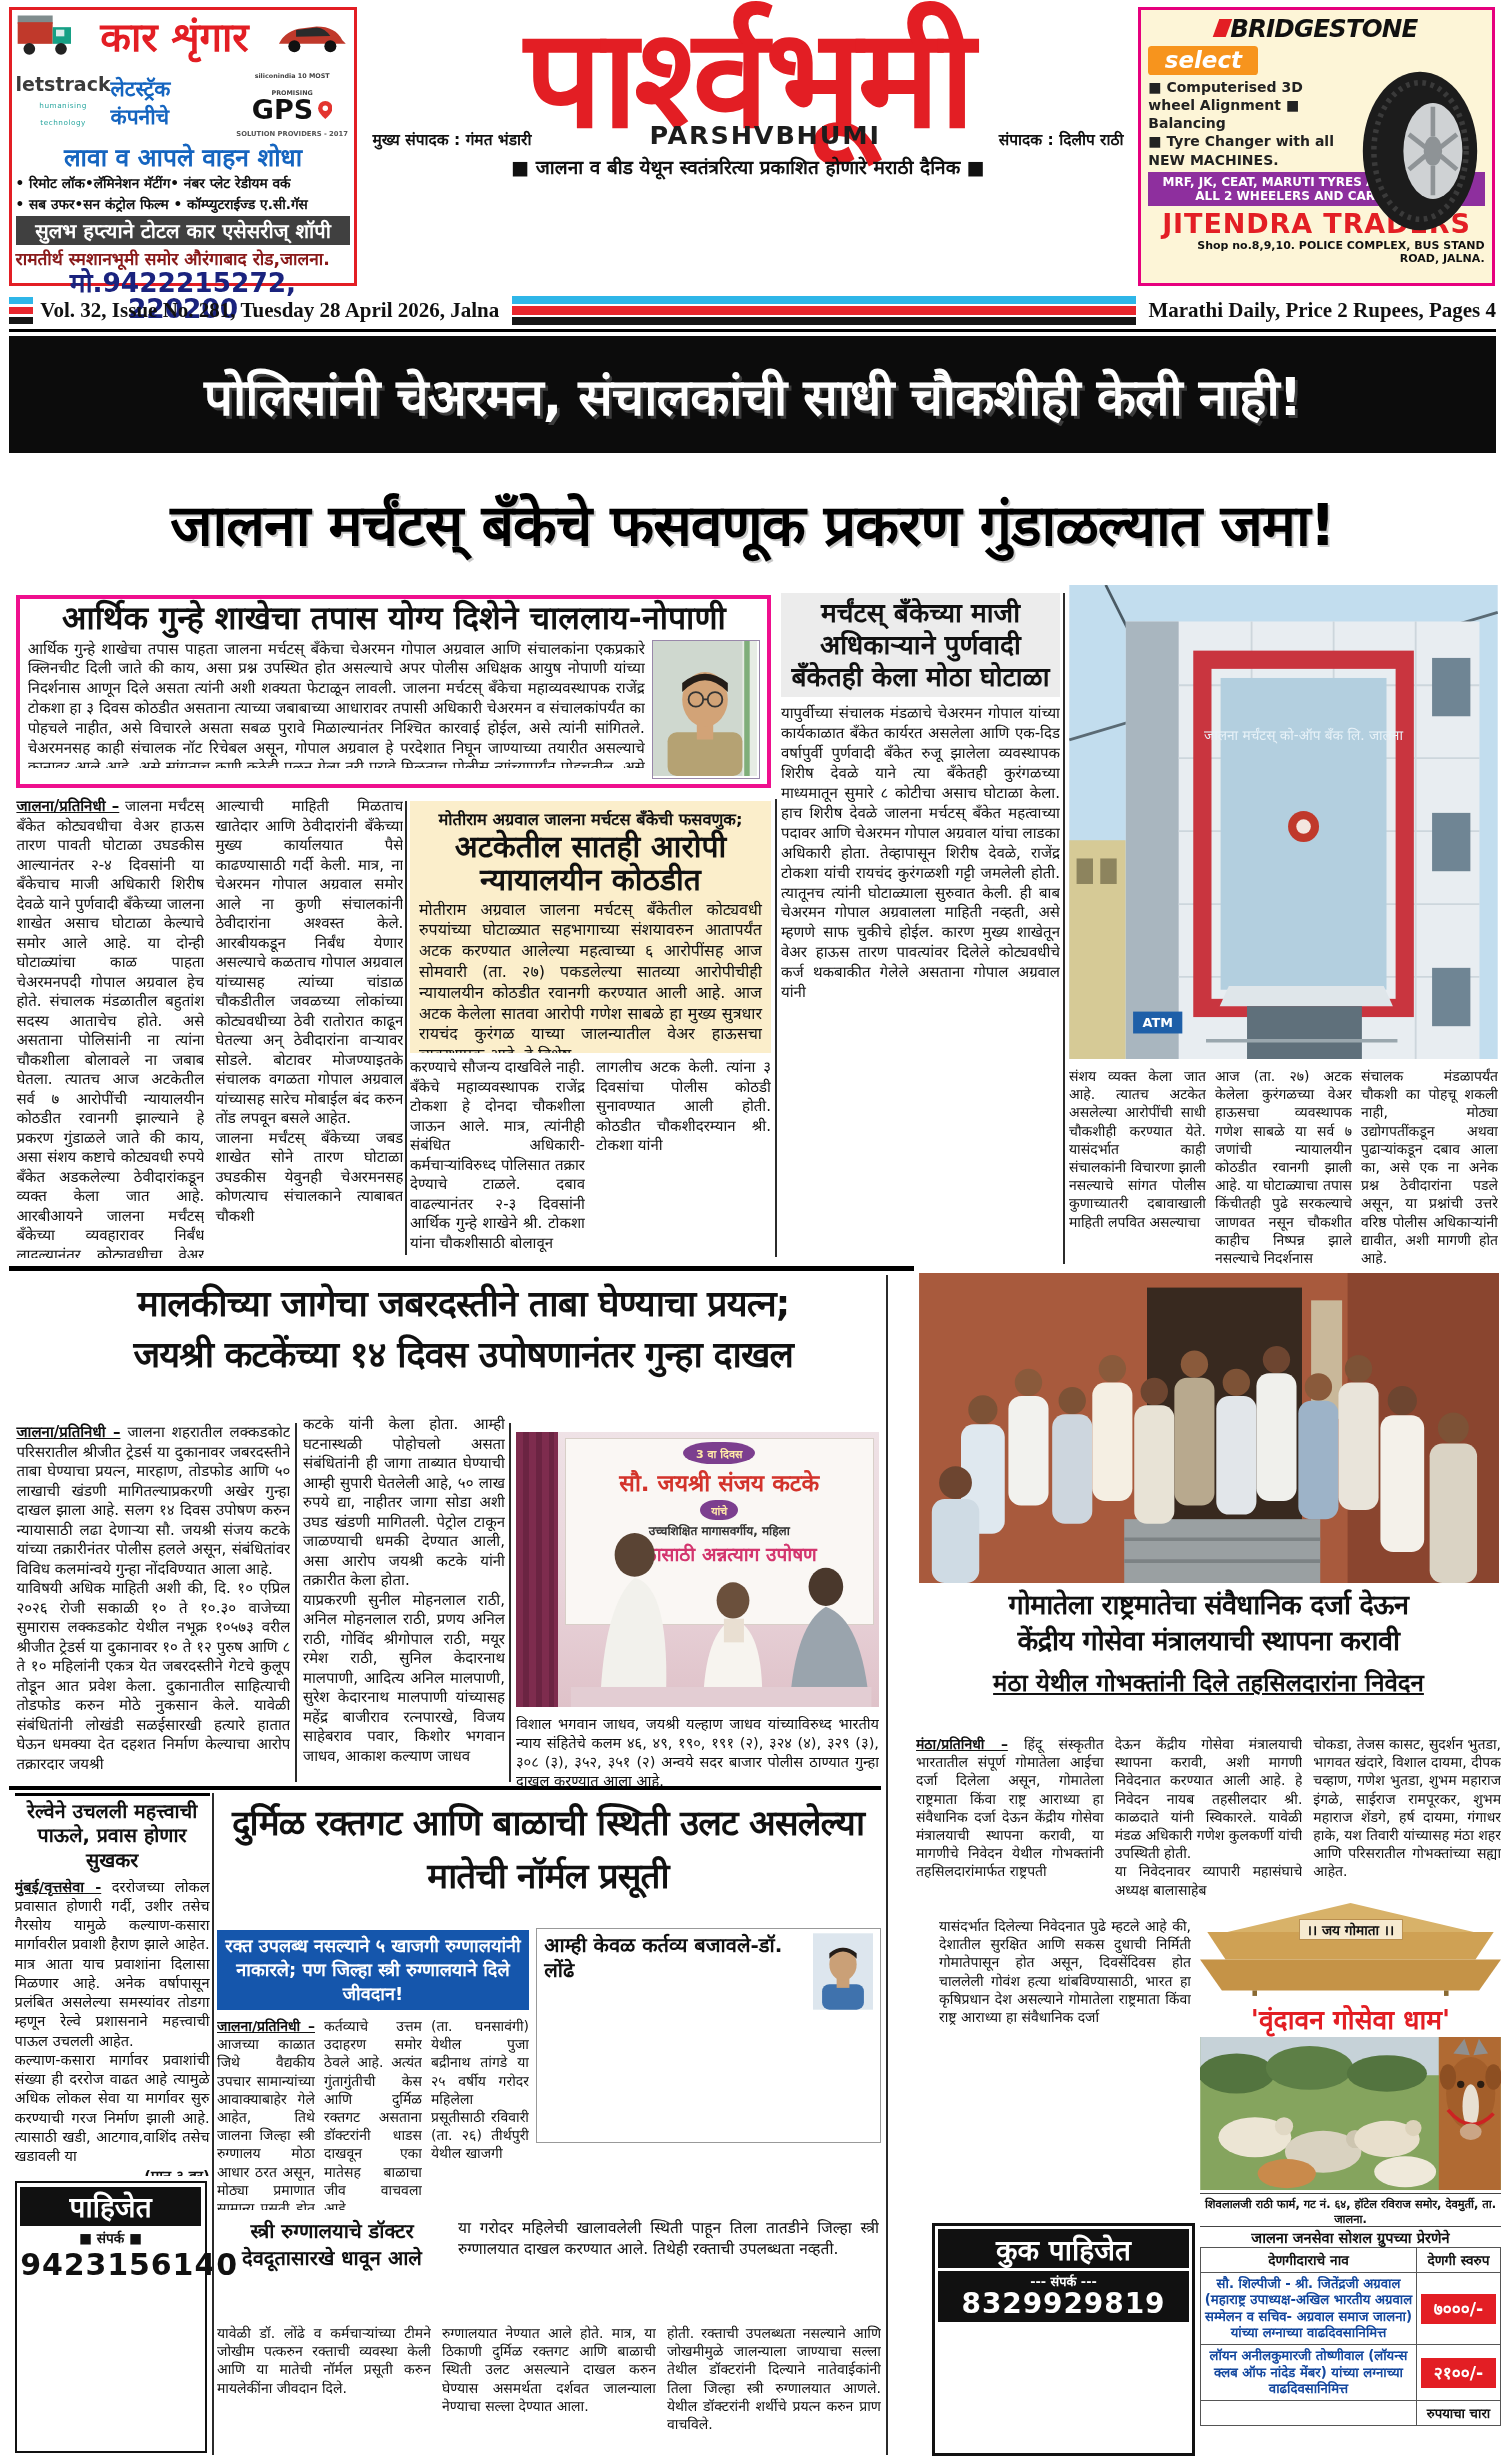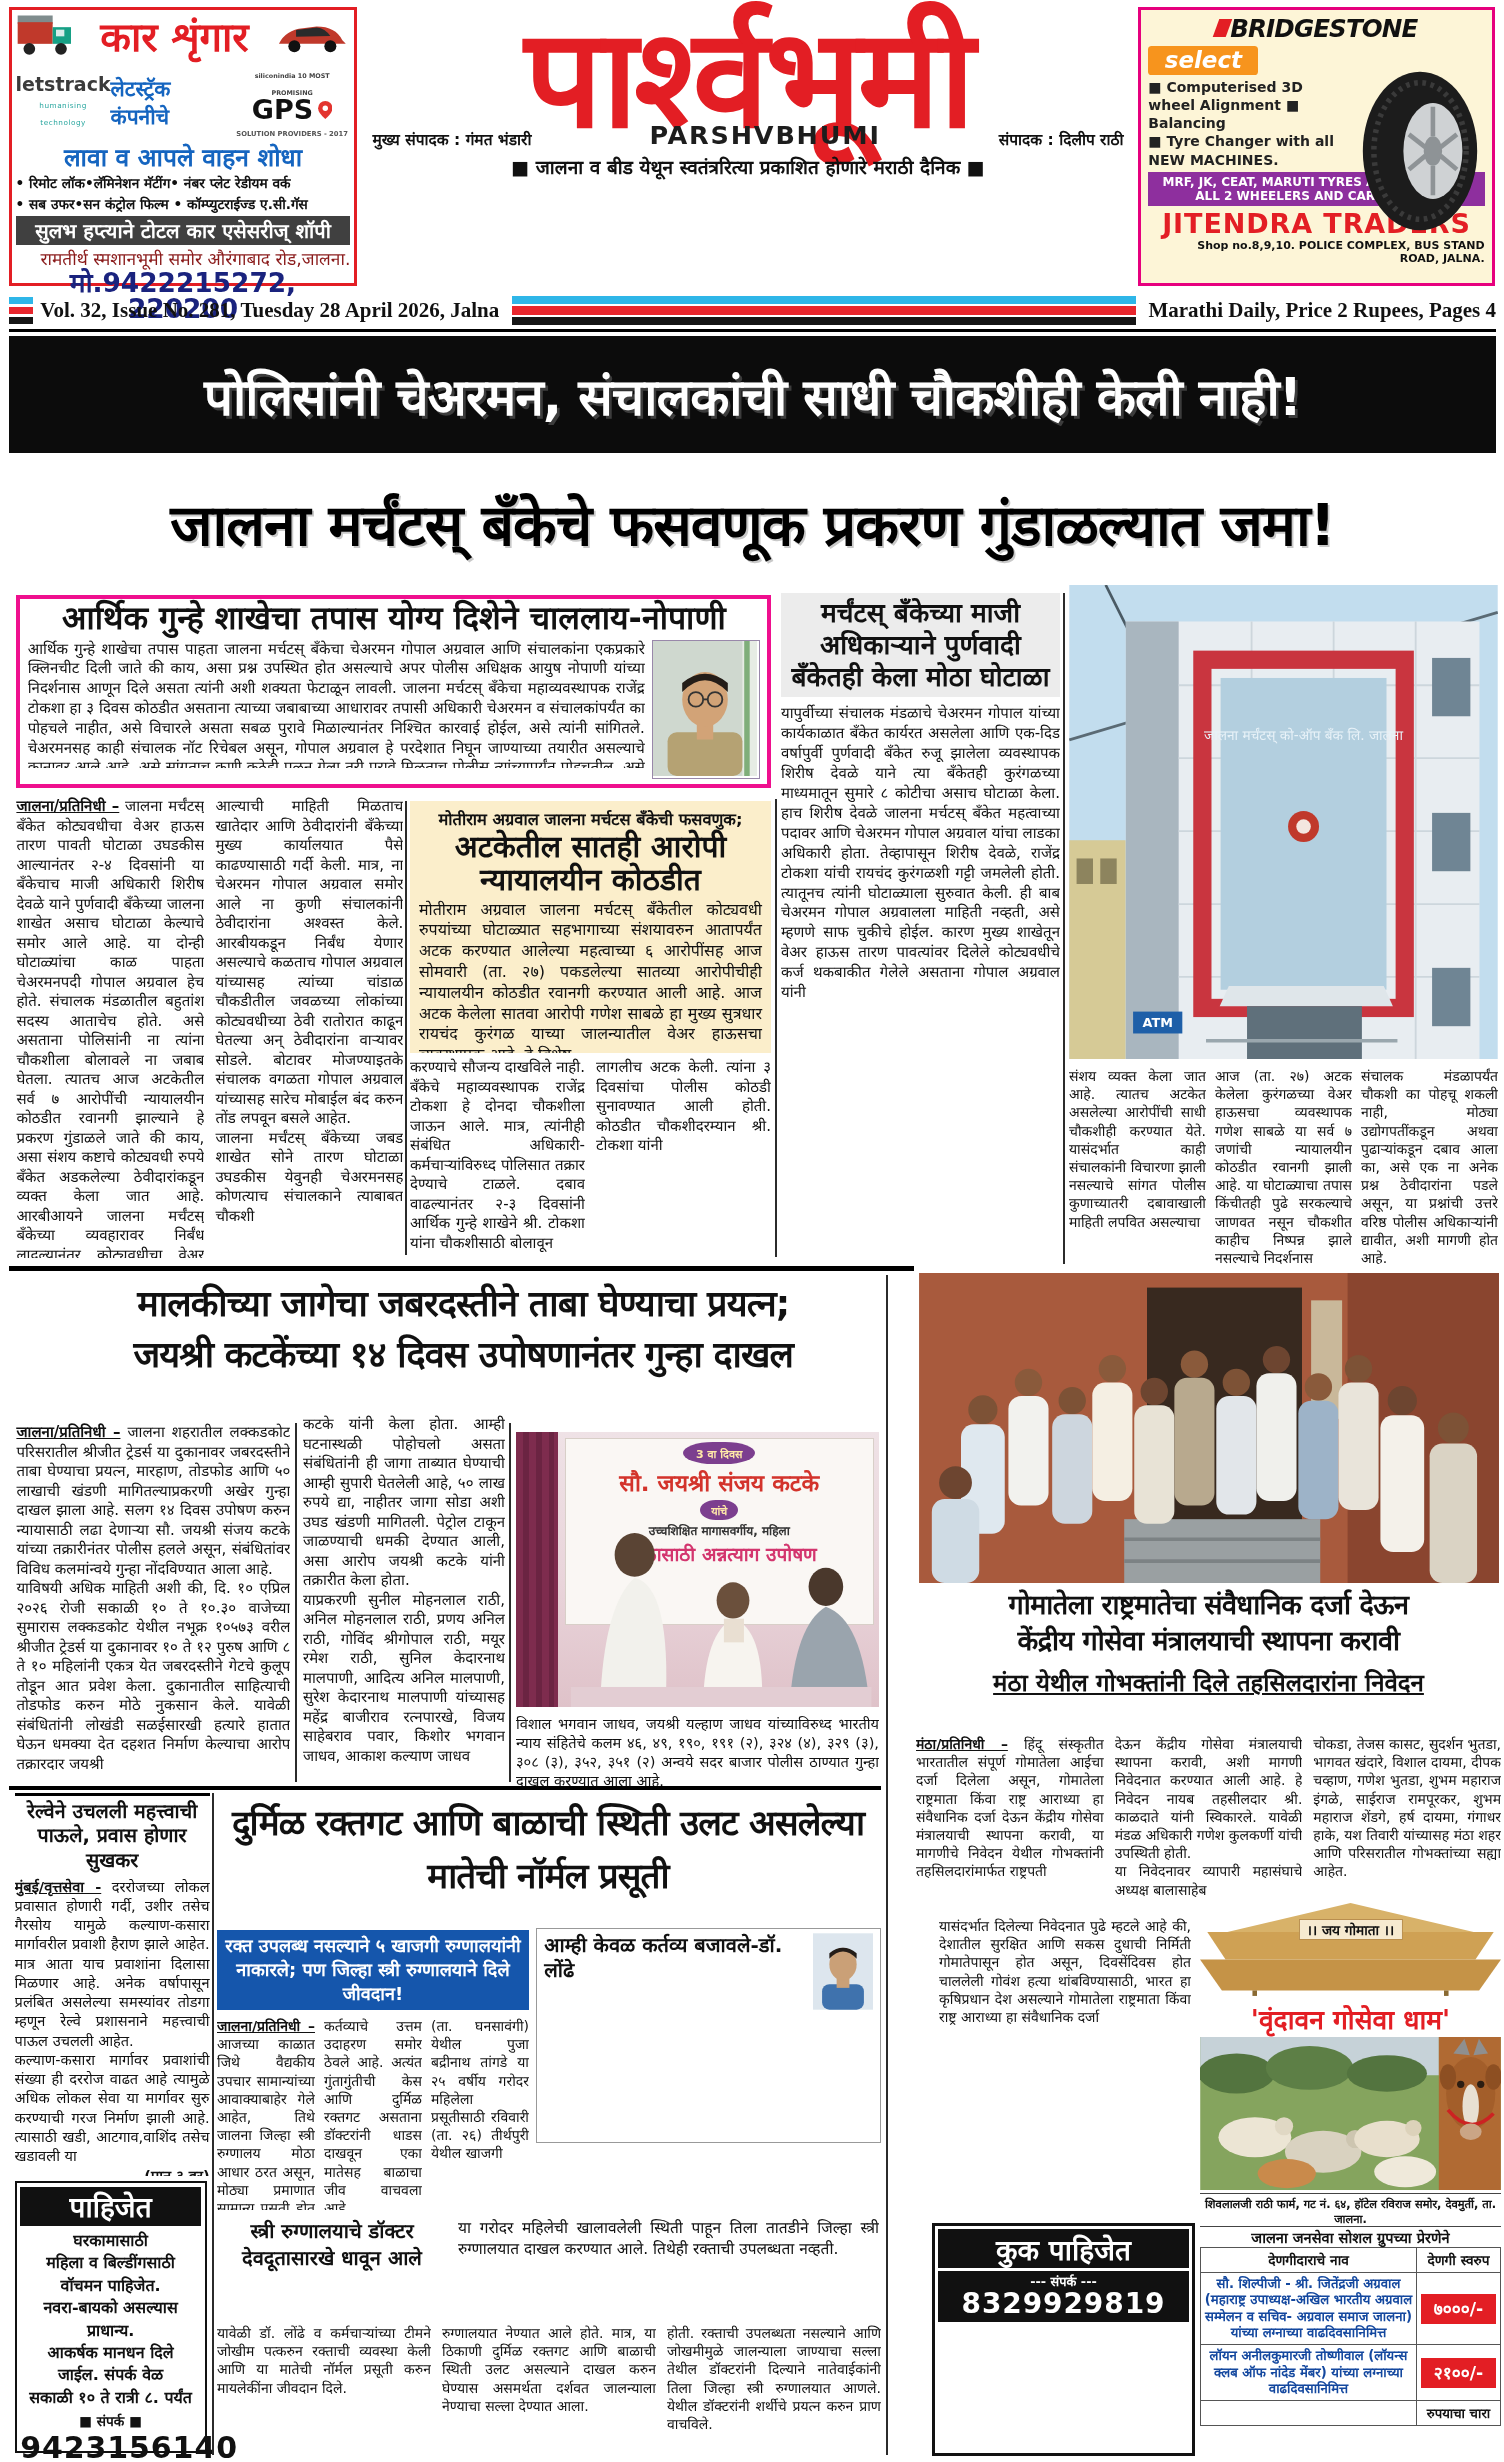--- a/index.html
+++ b/index.html
@@ -19,21 +19,21 @@
   .lt-brand{font-weight:800;font-size:19px;color:#3b3b3b;line-height:.9;}
   .lt-sub{font-size:7.3px;color:#2aa7a0;letter-spacing:0.5px;}
   .lt-dot{width:9px;height:9px;border-radius:50%;background:#17a2b8;margin:0 auto 0.9px;}
   .car-gpsline{color:#1565c0;font-weight:800;font-size:21px;}
   .gps-big{font-weight:900;font-size:27px;color:#111;line-height:.9;}
   .gps-top{font-size:6.4px;color:#444;font-weight:700;}
   .gps-sub{font-size:6.8px;color:#555;font-weight:700;}
   .car-find{color:#1565c0;font-weight:800;font-size:24.6px;text-align:center;margin-top:0.9px;}
   .car-bullet{font-weight:800;font-size:13.7px;line-height:1.5;color:#101010;}
   .car-band{background:#404040;color:#fff;font-weight:800;font-size:20px;text-align:center;padding:0.9px 0;margin-top:1.8px;}
-  .car-addr{color:#8a1a1a;font-weight:400;font-size:17.3px;text-align:right;margin-top:1.8px;}
+  .car-addr{color:#8a1a1a;font-weight:700;font-size:17.3px;text-align:left;margin-top:1.8px;}
   .car-phone{color:#1a237e;font-weight:900;font-size:26.4px;text-align:center;line-height:1;}
 
   #masthead{left:367px;top:7.3px;width:762px;height:279px;text-align:center;}
   .m-title{color:#e31e24;font-weight:900;font-size:137px;line-height:1.05;letter-spacing:-3.6px;}
   .m-editors{display:flex;justify-content:space-between;align-items:flex-end;margin-top:-25.5px;padding:0 5.5px;}
   .m-ed{font-size:15.5px;font-weight:800;}
   .m-latin{font-size:25.5px;font-weight:900;letter-spacing:1.8px;color:#1d1d1d;margin-top:-5.5px;}
   .m-tagline{font-size:19px;font-weight:800;margin-top:3.6px;}
 
   #tyre-ad{left:1138px;top:7.3px;width:357px;height:279px;border:3.6px solid #e6007e;background:#fdf5d7;box-sizing:border-box;padding:3.6px 7.3px;}
@@ -439,28 +439,20 @@
 
   <div class="abs" id="railway">
     <div class="rw-head">रेल्वेने उचलली महत्त्वाची पाऊले, प्रवास होणार सुखकर</div>
     <div class="rw-body pre"><span class="byline">मुंबई/वृत्तसेवा -</span> <span>दररोजच्या लोकल प्रवासात होणारी गर्दी, उशीर तसेच गैरसोय यामुळे कल्याण-कसारा मार्गावरील प्रवाशी हैराण झाले आहेत. मात्र आता याच प्रवाशांना दिलासा मिळणार आहे. अनेक वर्षापासून प्रलंबित असलेल्या समस्यांवर तोडगा म्हणून रेल्वे प्रशासनाने महत्त्वाची पाऊल उचलली आहेत.
  कल्याण-कसारा मार्गावर प्रवाशांची संख्या ही दररोज वाढत आहे त्यामुळे अधिक लोकल सेवा या मार्गावर सुरु करण्याची गरज निर्माण झाली आहे. त्यासाठी खडी, आटगाव,वाशिंद तसेच खडावली या</span></div>
     <div class="rw-jump">(पान ३ वर)</div>
   </div>
 
   <div class="abs" id="wanted">
     <div class="w-title">पाहिजेत</div>
-    <div class="w-body pre">घरकामासाठी
-महिला व बिल्डींगसाठी
-वॉचमन पाहिजेत.
-नवरा-बायको असल्यास
-प्राधान्य.
-आकर्षक मानधन दिले
-जाईल. संपर्क वेळ
-सकाळी १० ते रात्री ८. पर्यंत</div>
     <div class="w-contact">■ संपर्क ■</div>
     <div class="w-phone">9423156140</div>
   </div>
 
   <div class="hrule" style="left:9px;top:1786px;width:872px;height:3.6px;"></div>
   <div class="abs" id="d-head">दुर्मिळ रक्तगट आणि बाळाची स्थिती उलट असलेल्या मातेची नॉर्मल प्रसूती</div>
   <div class="abs" id="d-bluebox">रक्त उपलब्ध नसल्याने ५ खाजगी रुग्णालयांनी नाकारले; पण जिल्हा स्त्री रुग्णालयाने दिले जीवदान!</div>
 
   <div class="abs" id="d-quote">
     <div class="q-photo">

